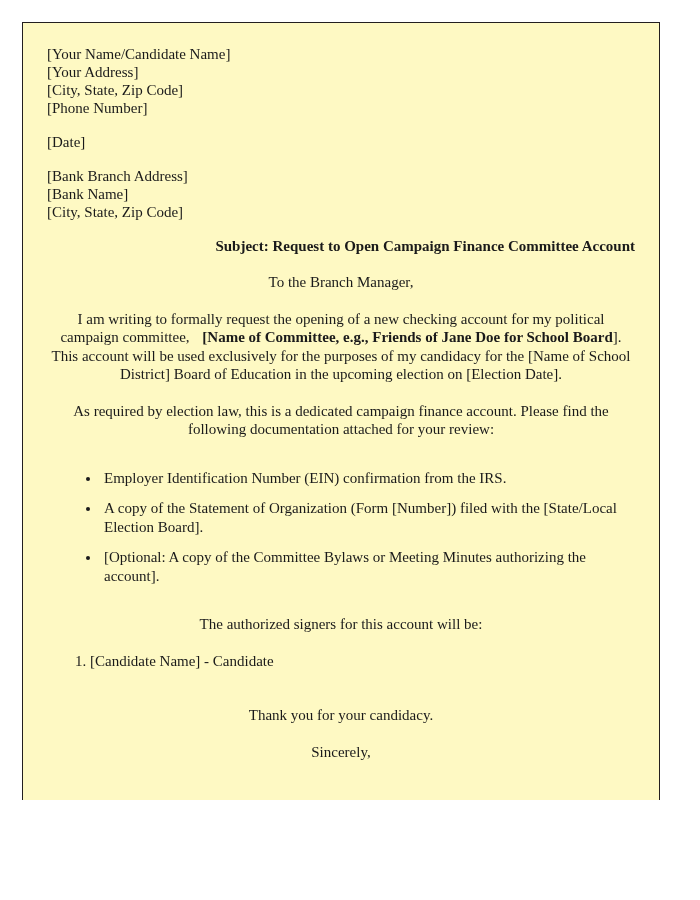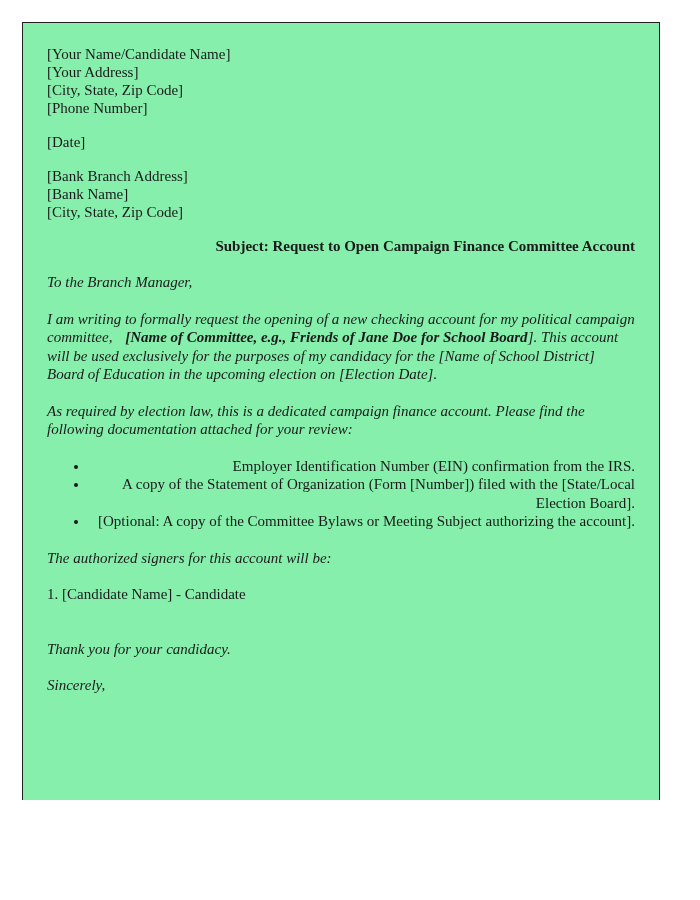--- a/index.html
+++ b/index.html
@@ -15,21 +15,21 @@
     overflow: hidden;
   }
 
   .page-sheet {
     position: absolute;
     left: 22px;
     top: 22px;
     width: 638px;
     height: 778px;
     box-sizing: border-box;
-    background: #86efac;
+    background: #fef9c3;
     border-left: 1.5px solid #231f20;
     border-right: 1.5px solid #231f20;
     border-top: 1.5px solid #231f20;
     border-bottom: none;
     overflow: hidden;
   }
 
   .page-body {
     padding: 22px 24px 0 24px;
     box-sizing: border-box;
@@ -45,50 +45,49 @@
     margin: 0 0 0 0;
   }
 
   .spacer-sm { height: 16px; }
   .spacer-md { height: 18px; }
 
   p.para {
     font-size: 15px;
     line-height: 18.5px;
     margin: 0;
-    text-align: left;
-    font-style: italic;
+    text-align: center;
   }
 
   .subject-line {
     font-size: 15px;
     line-height: 18px;
     font-weight: bold;
     text-align: right;
   }
 
   .bold-inline { font-weight: bold; margin-left: 9px; }
 
   ul.doc-list {
     margin: 0;
     padding-left: 42px;
     list-style-type: disc;
   }
   ul.doc-list li {
     font-size: 15px;
     line-height: 18.5px;
-    margin: 0;
+    margin: 12px;
     padding-left: 3px;
-    text-align: right;
   }
 
   .numbered-line {
     font-size: 15px;
     line-height: 18.5px;
     white-space: pre;
+    margin-left: 28px;
   }
 </style>
 </head>
 <body>
 
 <div class="page-sheet">
   <div class="page-body">
 
     <div class="block">
       <div class="letter-line">[Your Name/Candidate Name]</div>
@@ -123,21 +122,21 @@
 
     <div class="spacer-md"></div>
 
     <p class="para">As required by election law, this is a dedicated campaign finance account. Please find the following documentation attached for your review:</p>
 
     <div class="spacer-md"></div>
 
     <ul class="doc-list">
       <li>Employer Identification Number (EIN) confirmation from the IRS.</li>
       <li>A copy of the Statement of Organization (Form [Number]) filed with the [State/Local Election Board].</li>
-      <li>[Optional: A copy of the Committee Bylaws or Meeting Subject authorizing the account].</li>
+      <li>[Optional: A copy of the Committee Bylaws or Meeting Minutes authorizing the account].</li>
     </ul>
 
     <div class="spacer-md"></div>
 
     <p class="para">The authorized signers for this account will be:</p>
 
     <div class="spacer-md"></div>
 
     <div class="block">
       <div class="numbered-line">1. [Candidate Name] - Candidate</div>

